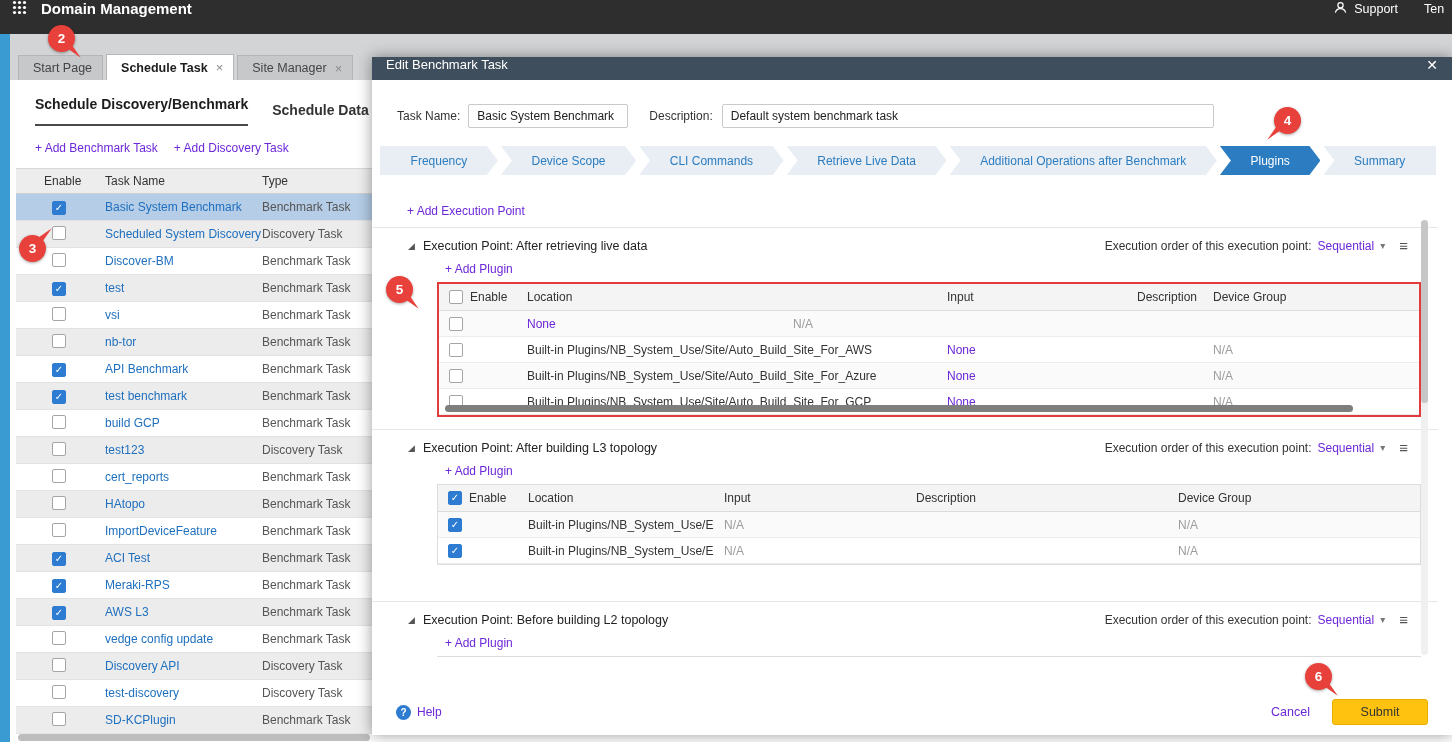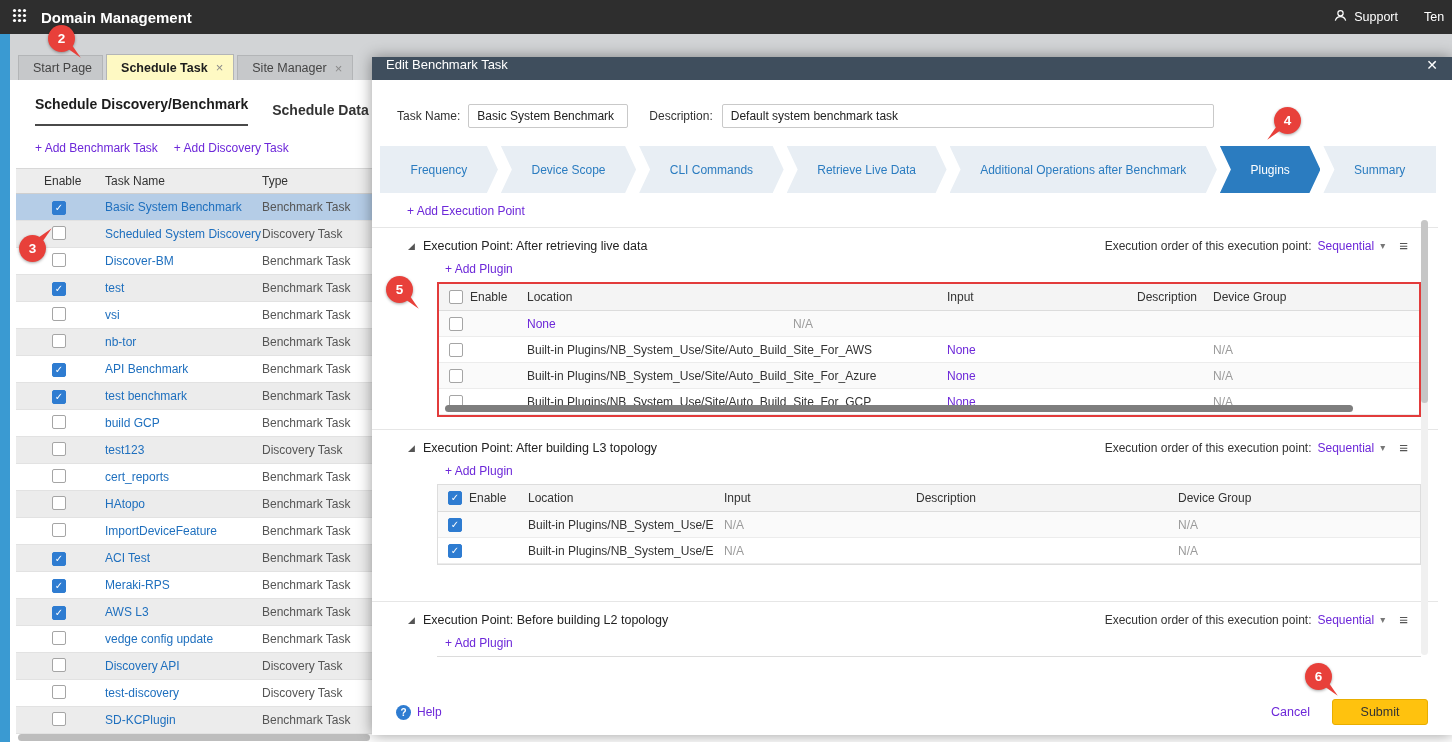--- a/index.html
+++ b/index.html
@@ -2,32 +2,32 @@
 <html><head>
 <meta charset="utf-8">
 <style>
   *{box-sizing:border-box;margin:0;padding:0}
   body{margin:0;background:#666;font-family:"Liberation Sans",sans-serif}
   .screen{position:relative;width:1452px;height:742px;background:#d8dde1;overflow:hidden;font-size:12px;color:#333}
   .link{color:#6d28d9;cursor:pointer}
   .na{color:#9b9b9b}
 
   
-  .topbar{position:absolute;left:0;top:0;width:100%;height:34px;background:#2e2e2e;display:flex;align-items:center;color:#fff;z-index:5;padding-left:12px;gap:14px}
+  .topbar{position:absolute;left:0;top:0;width:100%;height:34px;background:#2e2e2e;display:flex;align-items:flex-start;color:#fff;z-index:5;padding-left:12px;gap:14px}
   .app-title{font-size:15px;font-weight:bold}
   .topbar-right{margin-left:auto;display:flex;align-items:center;font-size:12.5px;overflow:hidden}
   .support{display:flex;align-items:center;gap:6px;margin-right:26px;cursor:pointer}
   .tenant{white-space:nowrap;overflow:hidden;width:28px;cursor:pointer}
 
   .left-strip{position:absolute;left:0;top:34px;width:10px;bottom:0;background:#3a9ad2;z-index:4}
 
   
   .tabbar{position:absolute;left:10px;top:34px;right:0;height:46px;background:#d2d4d6;display:flex;align-items:flex-end;padding-left:8px;z-index:1}
   .tab{height:25px;display:flex;align-items:center;padding:0 10px 0 14px;background:#c6c8ca;border:1px solid #b3b5b7;border-bottom:none;margin-right:3px;font-size:12.5px;color:#444;cursor:pointer;white-space:nowrap}
-  .tab.active{background:#fef9c3;color:#1d1d1d;font-weight:bold;height:26px}
+  .tab.active{background:#ffffff;color:#1d1d1d;font-weight:bold;height:26px}
   .tab-x{color:#8a8a8a;font-size:13px;margin-left:8px;font-weight:normal}
 
   
   .panel{position:absolute;left:10px;top:80px;right:0;bottom:0;background:#fff;z-index:1}
   .subtabs{display:flex;gap:24px;padding:16px 0 0 25px;align-items:flex-end}
   .subtab-active{font-size:14px;font-weight:bold;color:#1d1d1d;border-bottom:2px solid #4a4a4a;padding-bottom:12px;white-space:nowrap;cursor:pointer}
   .subtab2{font-size:14px;font-weight:bold;color:#333;padding-bottom:8px;white-space:nowrap;cursor:pointer}
   .addlinks{display:flex;gap:16px;margin:15px 0 0 25px;font-size:12px}
   .ttable{margin-top:13px;margin-left:6px;width:366px;font-size:12px}
   .thead{display:flex;height:26px;align-items:center;background:#ededed;border-top:1px solid #d8d8d8;border-bottom:1px solid #cfcfcf;color:#333}
@@ -51,21 +51,21 @@
   .modal-head{height:23px;background:#3f4e5d;color:#fff;display:flex;padding:0 14px;font-size:13px;flex:0 0 auto}
   .modal-close{margin-left:auto;font-size:14px;cursor:pointer}
   .modal-body{position:relative;flex:1;overflow:hidden}
   .fields{position:absolute;left:25px;top:24px;display:flex;align-items:center;font-size:12px;color:#333}
   .fields label{margin-right:8px;white-space:nowrap}
   .fields .lbl2{margin-left:21px;margin-right:9px}
   .fields input{height:24px;border:1px solid #c9c9c9;border-radius:2px;padding:0 8px;font-size:12px;color:#222;font-family:inherit;background:#fff}
   .in-task{width:160px}
   .in-desc{width:492px}
 
-  .steps{position:absolute;left:8px;top:66px;right:16px;height:47px;display:flex}
+  .steps{position:absolute;left:8px;top:66px;right:16px;height:29px;display:flex}
   .step{flex:1 1 auto;display:flex;align-items:center;justify-content:center;background:#e8eef4;color:#2b7cc0;font-size:12px;padding:0 16px;margin-right:3px;white-space:nowrap;cursor:pointer;
         clip-path:polygon(0 0,calc(100% - 11px) 0,100% 50%,calc(100% - 11px) 100%,0 100%,11px 50%)}
   .step:first-child{clip-path:polygon(0 0,calc(100% - 11px) 0,100% 50%,calc(100% - 11px) 100%,0 100%)}
   .step:last-child{clip-path:polygon(0 0,100% 0,100% 100%,0 100%,11px 50%);margin-right:0}
   .step.active{background:#2b7cc0;color:#fff}
 
   .content{position:absolute;left:0;right:14px;top:112px;bottom:58px;overflow:hidden}
   .add-exec{padding:12px 0 9px 35px;font-size:12px}
   .esection{border-top:1px solid #e6e6e6}
   .sec-head{display:flex;align-items:center;padding:9px 30px 0 36px;font-size:12.5px;color:#222}

